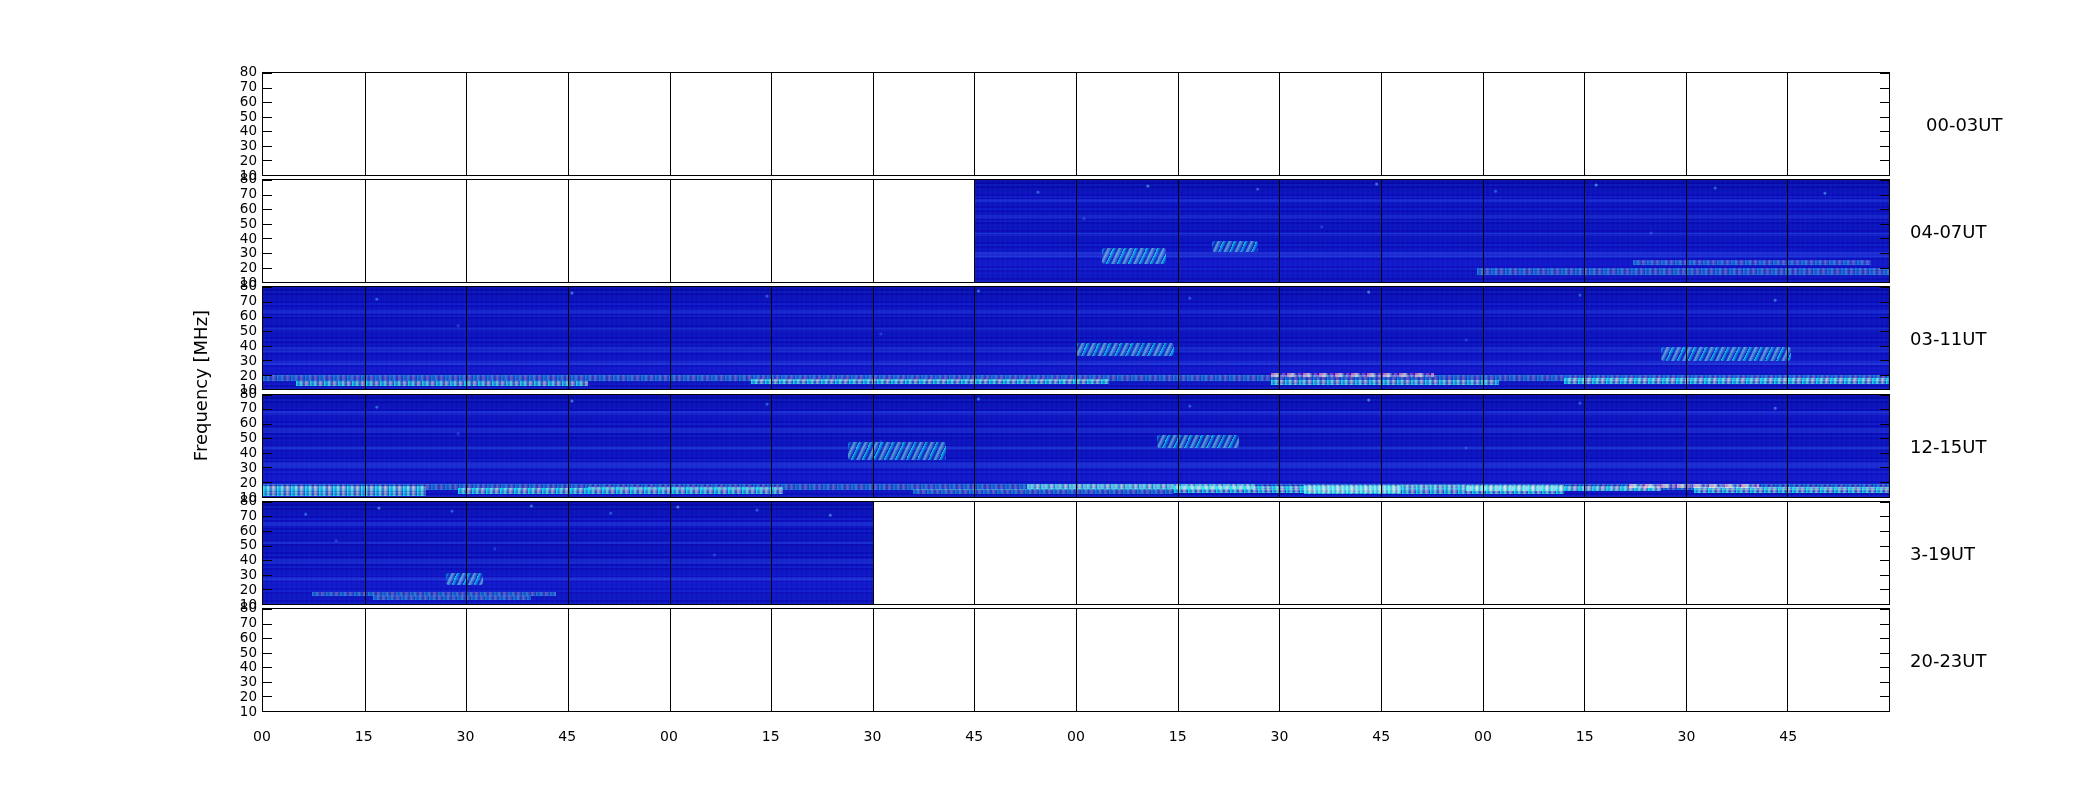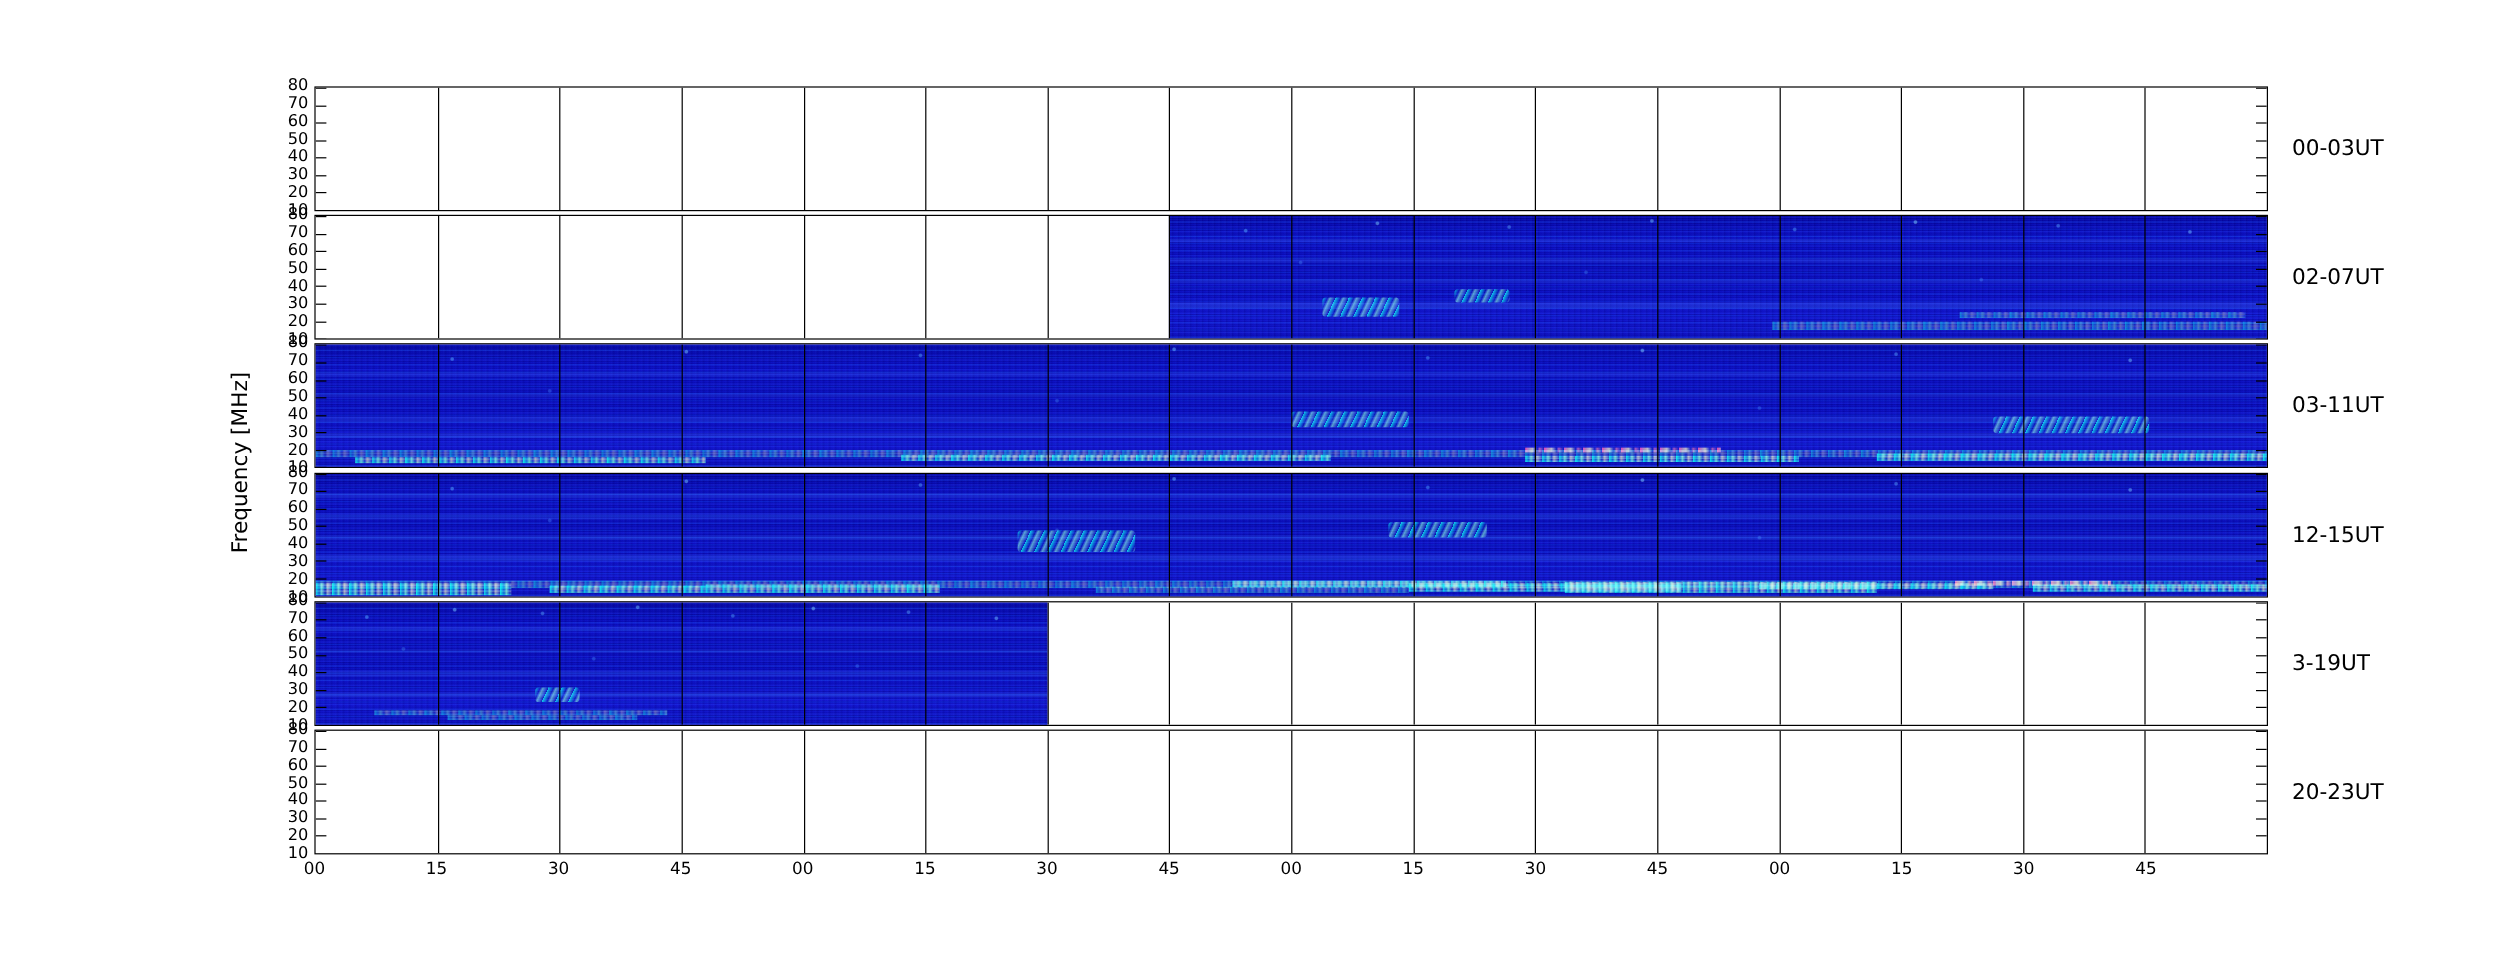--- a/index.html
+++ b/index.html
@@ -135,21 +135,21 @@
 
   
   .rowlabel{
     position:absolute;left:1648px;
     font-size:18px;white-space:nowrap;transform:translateY(-50%);
   }
 
   
   .xlabels{position:absolute;left:262px;top:716px;width:1628px;height:24px;}
   .xnum{
-    position:absolute;top:0;font-size:14px;transform:translateX(-50%);
+    position:absolute;top:12px;font-size:14px;transform:translateX(-50%);
     white-space:nowrap;
   }
 </style>
 </head>
 <body>
 
 <div class="figure">
 
 
   <div class="ylabel">
@@ -197,21 +197,21 @@
       <div style="position: absolute; left: 0px; top: 0px; height: 104px; width: 1628px;">
         <div class="ynum" style="top: 0%;">80</div>
         <div class="ynum" style="top: 14.2857%;">70</div>
         <div class="ynum" style="top: 28.5714%;">60</div>
         <div class="ynum" style="top: 42.8571%;">50</div>
         <div class="ynum" style="top: 57.1429%;">40</div>
         <div class="ynum" style="top: 71.4286%;">30</div>
         <div class="ynum" style="top: 85.7143%;">20</div>
         <div class="ynum" style="top: 100%;">10</div>
       </div>
-      <div class="rowlabel" style="top: 52px;">00-03UT</div>
+      <div class="rowlabel" style="top: 52px; margin-left: 16px;">00-03UT</div>
       <div class="panel" style="top: 107.2px; height: 104px;">
         <div class="pdata" style="left: 43.75%; width: 56.25%;">
           <div class="spec">
             <div class="noise"></div>
             <div class="striae"></div>
             <div class="speckle"></div>
             <div class="band" style="top: 18%; height: 3%; background: rgba(60, 110, 255, 0.22);"></div>
             <div class="band" style="top: 34%; height: 4%; background: rgba(60, 110, 255, 0.18);"></div>
             <div class="band" style="top: 52%; height: 3%; background: rgba(60, 110, 255, 0.2);"></div>
             <div class="band" style="top: 70%; height: 5%; background: rgba(60, 110, 255, 0.25);"></div>
@@ -260,21 +260,21 @@
       <div style="position: absolute; left: 0px; top: 107.2px; height: 104px; width: 1628px;">
         <div class="ynum" style="top: 0%;">80</div>
         <div class="ynum" style="top: 14.2857%;">70</div>
         <div class="ynum" style="top: 28.5714%;">60</div>
         <div class="ynum" style="top: 42.8571%;">50</div>
         <div class="ynum" style="top: 57.1429%;">40</div>
         <div class="ynum" style="top: 71.4286%;">30</div>
         <div class="ynum" style="top: 85.7143%;">20</div>
         <div class="ynum" style="top: 100%;">10</div>
       </div>
-      <div class="rowlabel" style="top: 159.2px;">02-07UT</div>
+      <div class="rowlabel" style="top: 159.2px;">04-07UT</div>
       <div class="panel" style="top: 214.4px; height: 104px;">
         <div class="pdata" style="left: 0%; width: 100%;">
           <div class="spec">
             <div class="noise"></div>
             <div class="striae"></div>
             <div class="speckle"></div>
             <div class="band" style="top: 22%; height: 4%; background: rgba(60, 110, 255, 0.18);"></div>
             <div class="band" style="top: 40%; height: 3%; background: rgba(60, 110, 255, 0.16);"></div>
             <div class="band" style="top: 58%; height: 5%; background: rgba(60, 110, 255, 0.2);"></div>
             <div class="band" style="top: 72%; height: 4%; background: rgba(60, 110, 255, 0.22);"></div>

